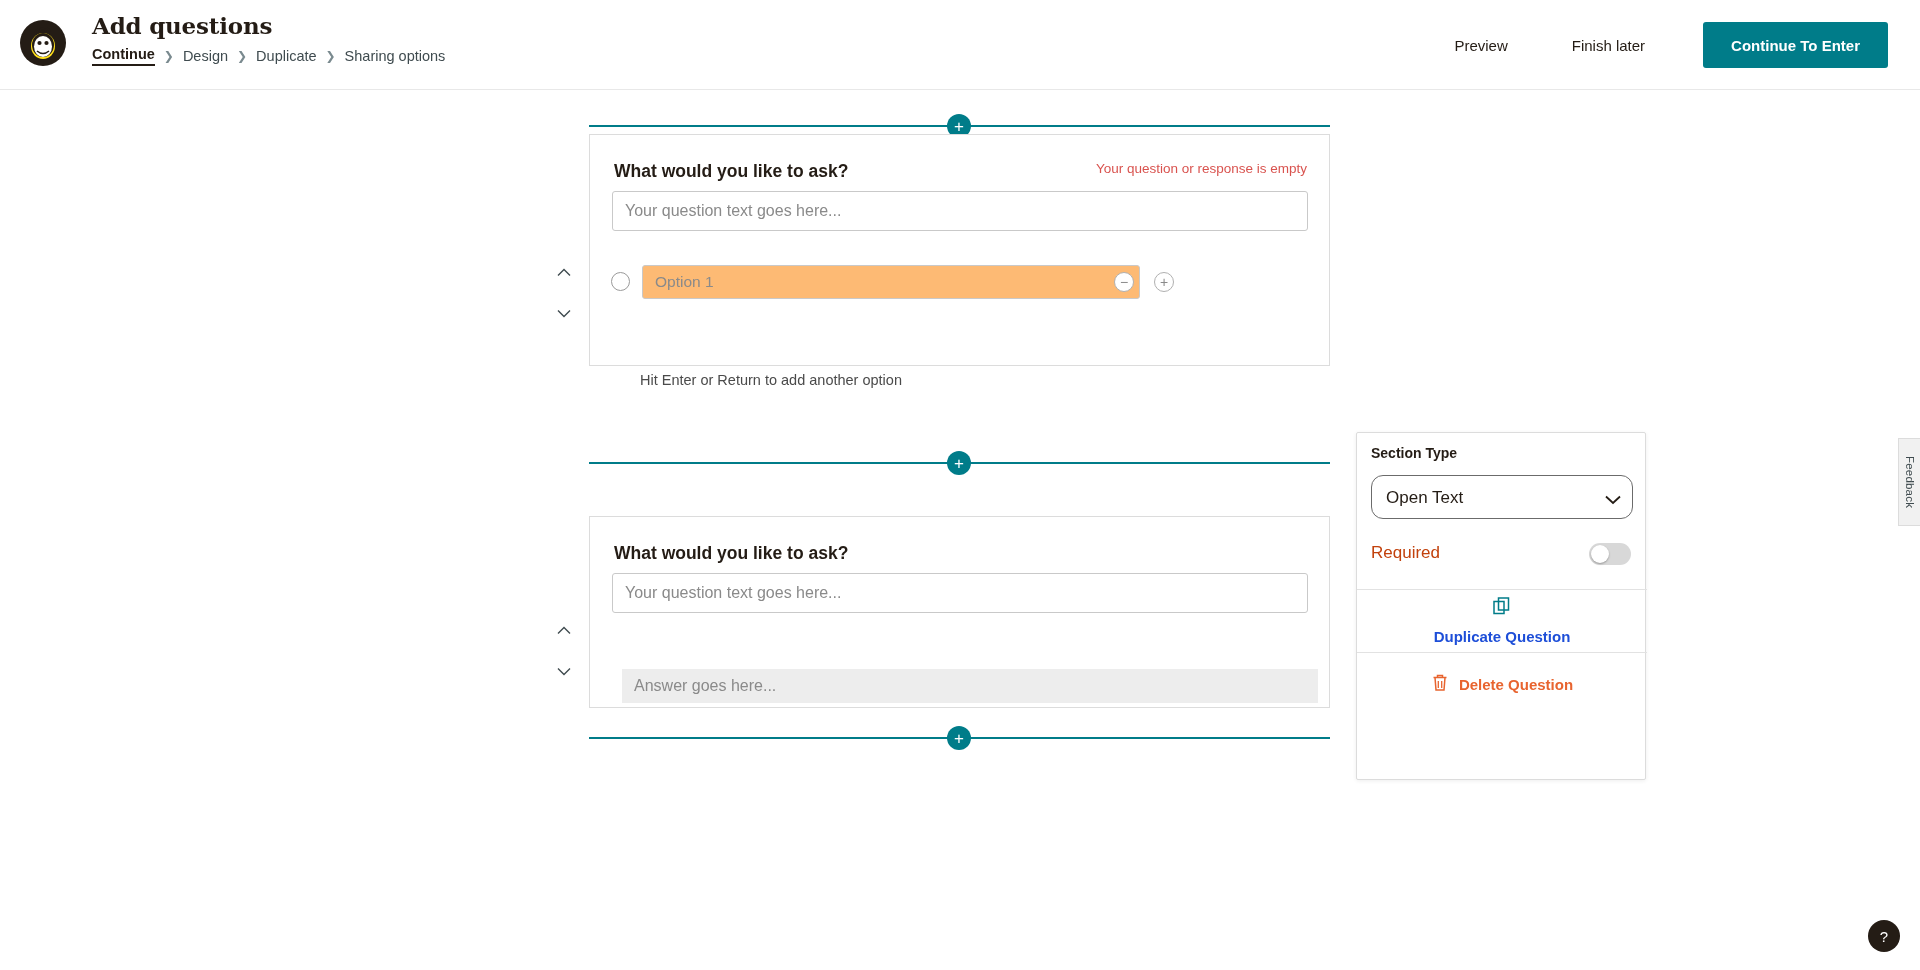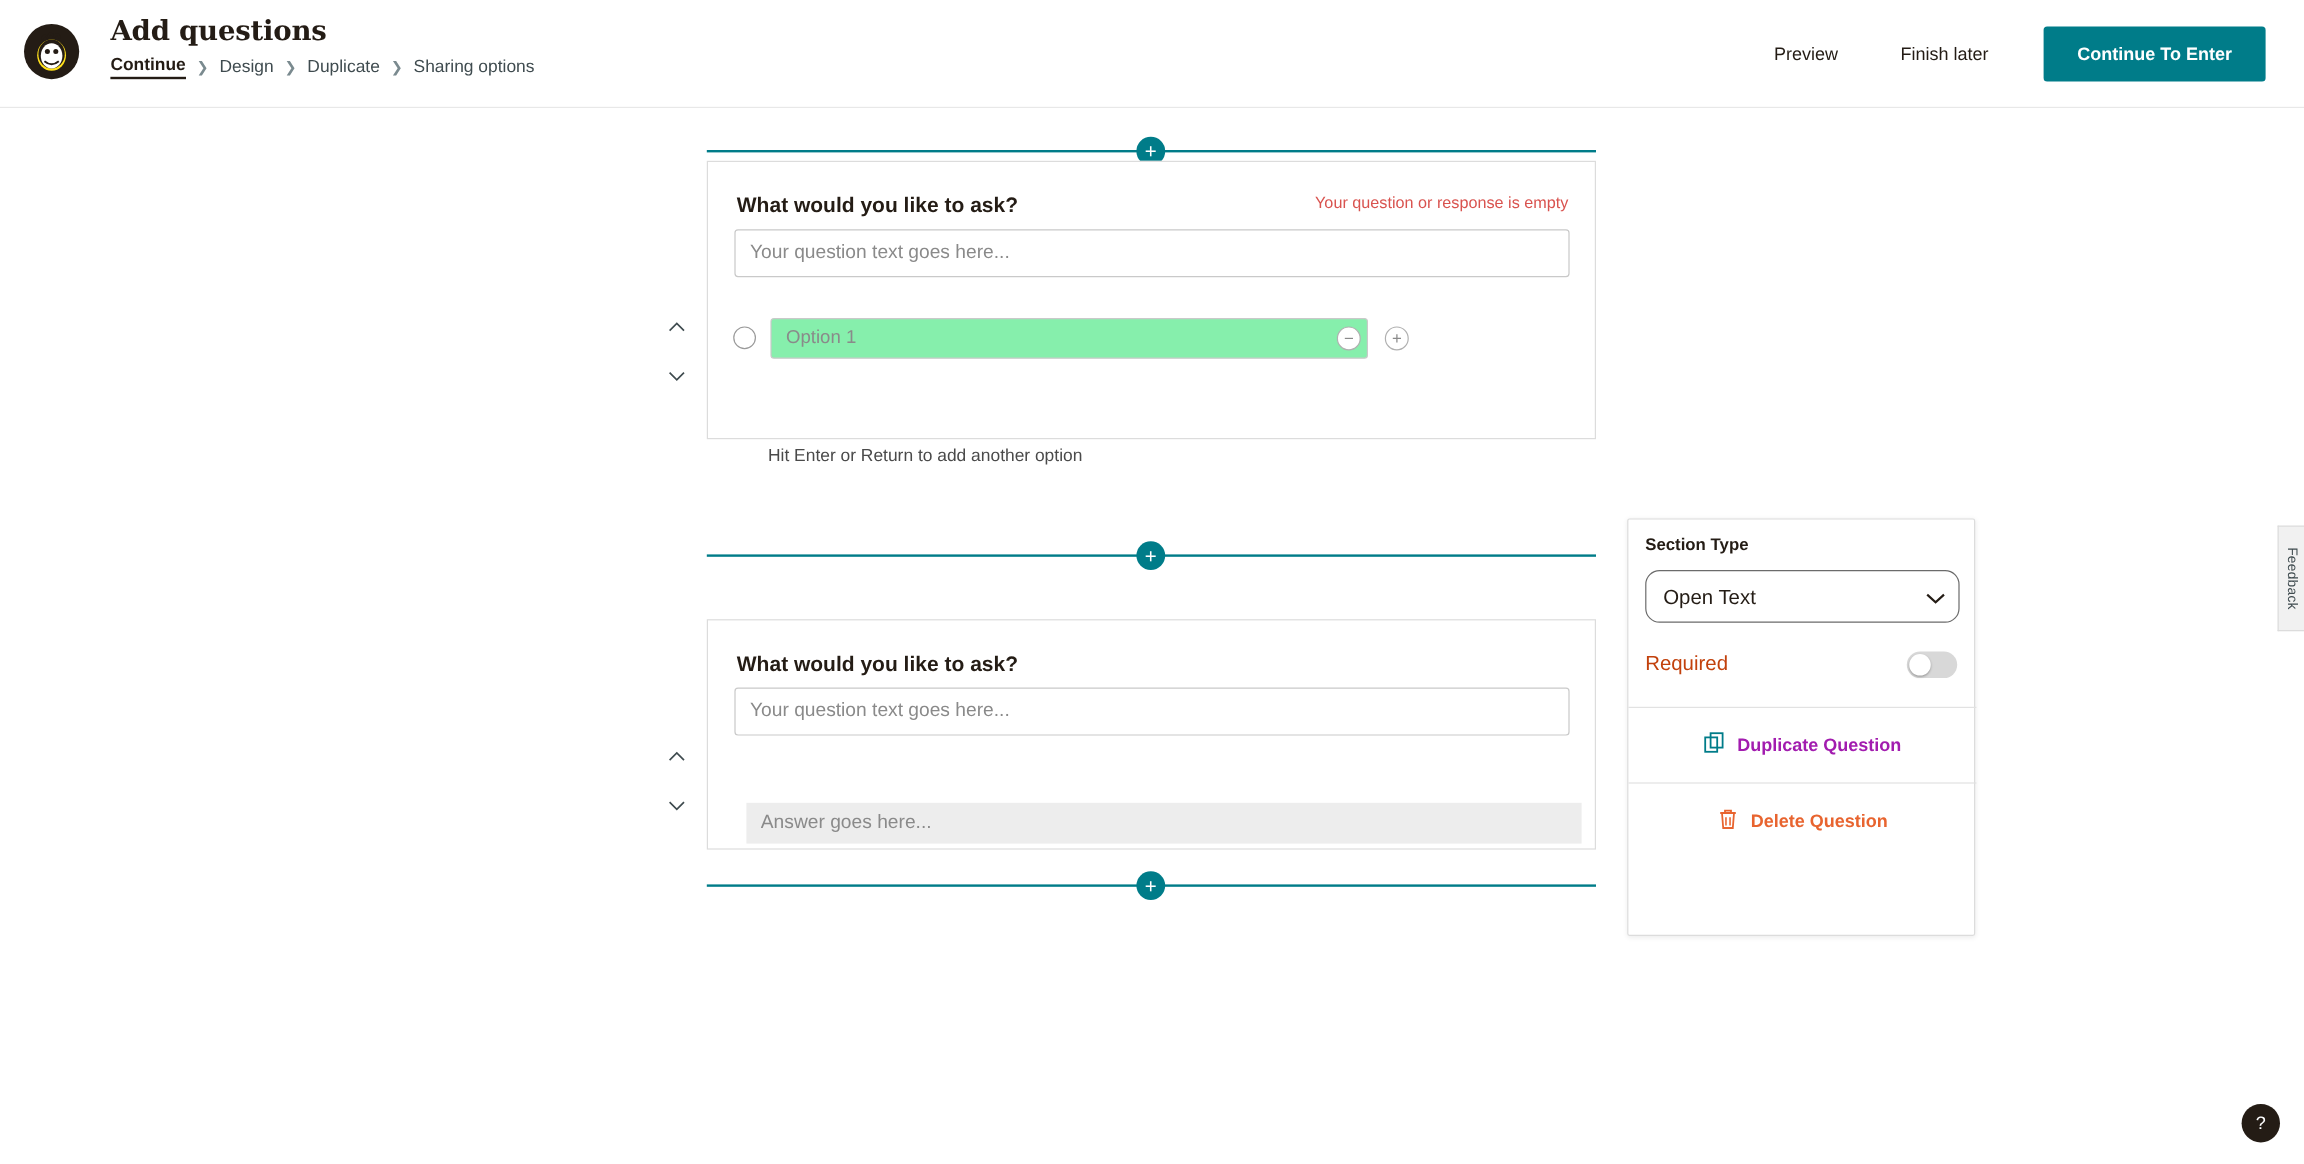--- a/index.html
+++ b/index.html
@@ -50,21 +50,21 @@
     padding-bottom: 2px;
   }
   .crumb-sep {
     margin: 0 9px;
     color: #7a8a8f;
     font-size: 12px;
   }
 
   .header-actions {
     position: absolute; right: 32px; top: 0; height: 90px;
-    display: flex; align-items: center; gap: 0;
+    display: flex; align-items: center; gap: 12px;
   }
   .link-btn {
     font-size: 15px;
     color: #241c15;
     background: none; border: none;
     cursor: pointer;
     padding: 10px 26px;
     font-family: "Liberation Sans", sans-serif;
   }
   .primary-btn {
@@ -167,21 +167,21 @@
     width: 19px; height: 19px;
     border: 1.5px solid #9a9a9a;
     border-radius: 50%;
     background: #fff;
   }
   .opt-input {
     position: absolute;
     height: 34px;
     border: 1px solid #c9c9c9;
     border-radius: 3px;
-    background: #86efac;
+    background: #fdba74;
     font-size: 15.5px;
     color: #241c15;
     padding: 0 12px;
     font-family: "Liberation Sans", sans-serif;
   }
   .opt-input::placeholder { color: #8a8a8a; }
   .circ-btn {
     position: absolute;
     width: 20px; height: 20px;
     border-radius: 50%;
@@ -280,21 +280,21 @@
   .panel-action {
     position: absolute; left: 0; width: 290px; height: 62px;
     display: flex; align-items: center; justify-content: center;
     gap: 10px;
     background: none; border: none;
     cursor: pointer;
     font-family: "Liberation Sans", sans-serif;
     font-size: 15px;
     font-weight: bold;
   }
-  .panel-action.duplicate { color: #a21caf; }
+  .panel-action.duplicate { color: #1d4ed8; flex-direction: column; }
   .panel-action.delete { color: #e8642f; }
 
   
   .feedback-tab {
     position: absolute;
     right: 0; top: 438px;
     width: 22px; height: 88px;
     background: #f1f1f1;
     border: 1px solid #dcdcdc;
     border-right: none;

